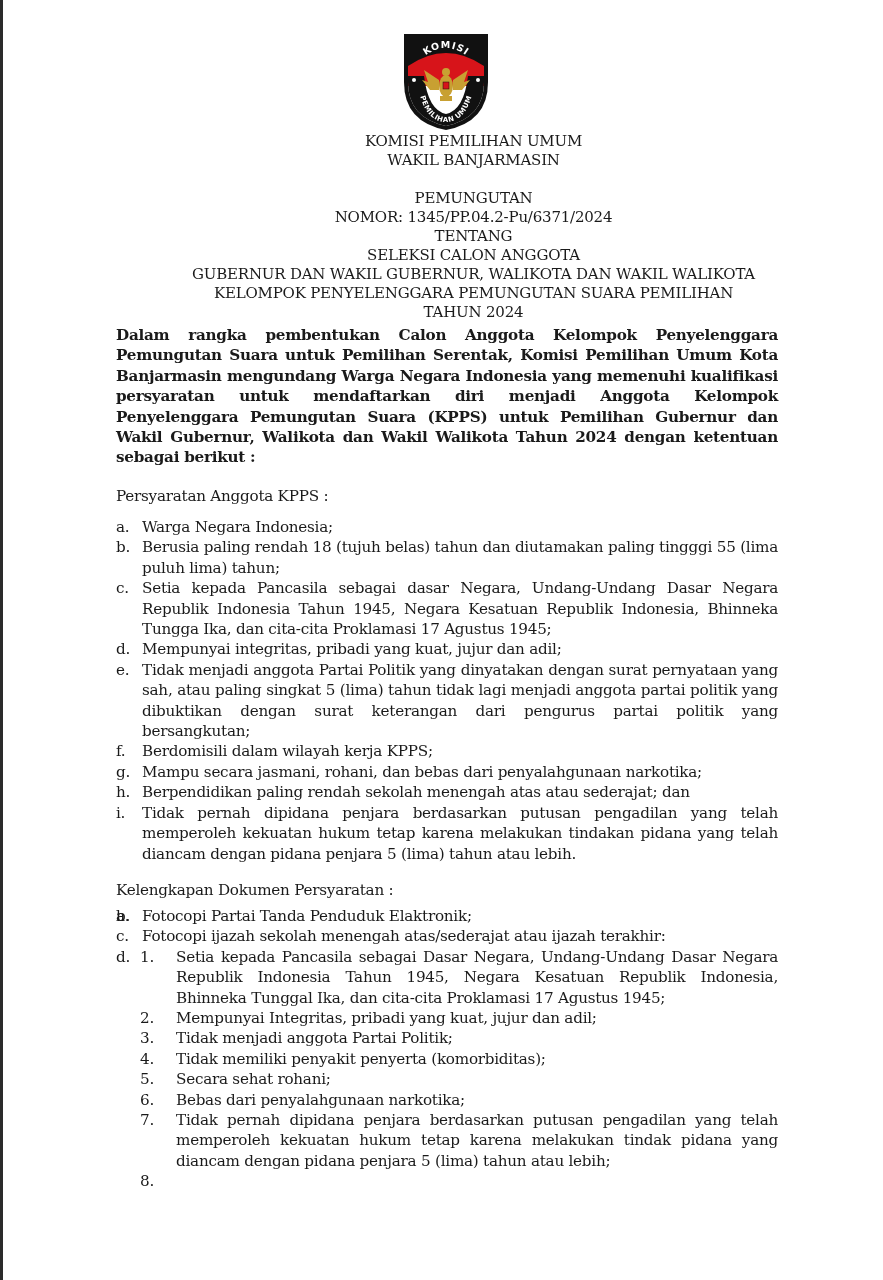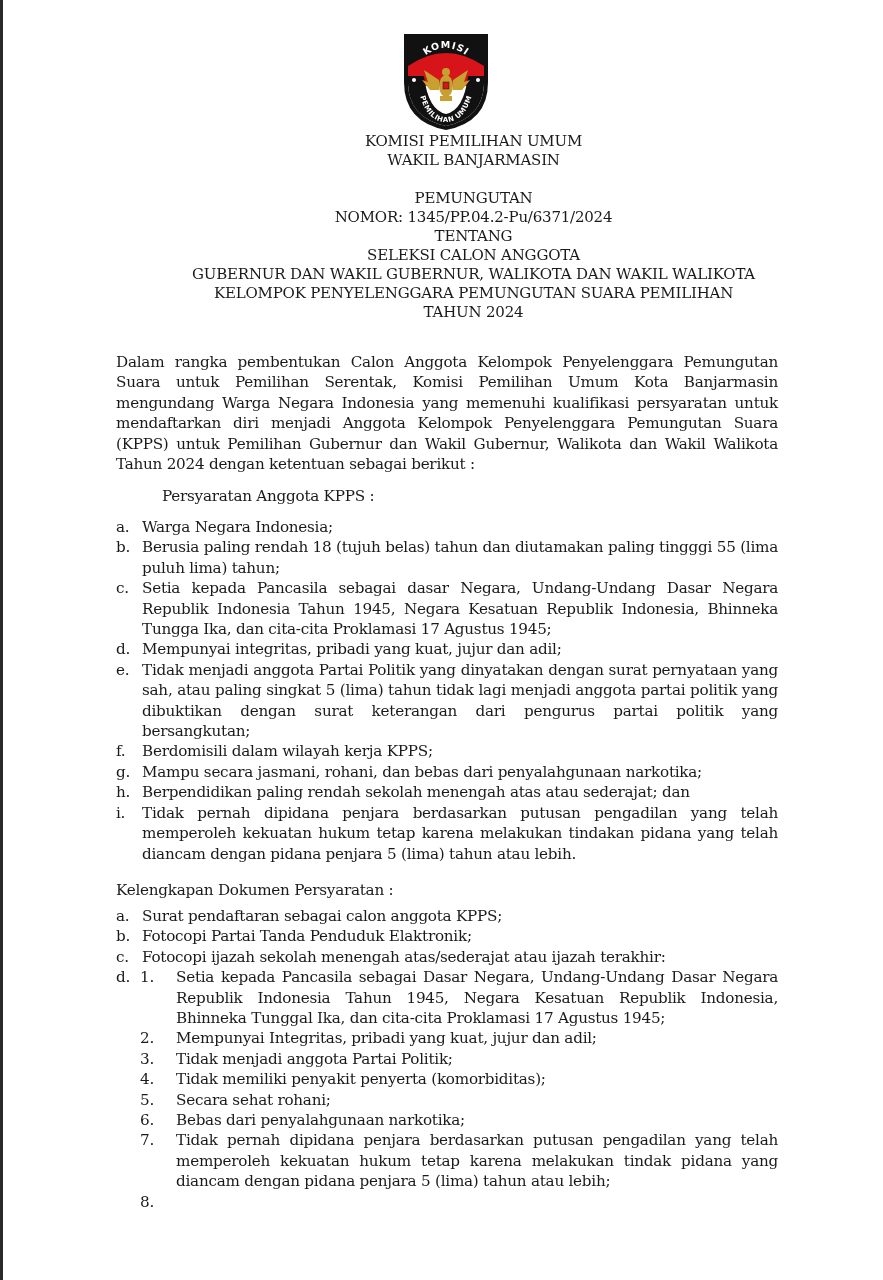--- a/index.html
+++ b/index.html
@@ -6,22 +6,22 @@
   body { width: 883px; height: 1280px; overflow: hidden; position: relative;
          font-family: "DejaVu Serif", "Liberation Serif", serif; color: #1a1a1a; }
   .left-edge { position: absolute; left: 0; top: 0; width: 3px; height: 1280px; background: #2a2a2a; }
   .page { position: absolute; left: 0; top: 0; width: 883px; }
   .logo { position: absolute; left: 400px; top: 30px; width: 92px; height: 100px; }
   .header { position: absolute; top: 132px; left: 0; width: 883px; text-align: center;
             font-size: 15px; line-height: 19px; letter-spacing: -0.2px; padding-left: 32px; }
   .header .gap { height: 19px; }
   .body { position: absolute; left: 116px; width: 662px; font-size: 15.2px; line-height: 20.4px;
           letter-spacing: -0.25px; }
-  .intro { top: 352px; text-align: justify; }
-  .sec1-title { top: 486px; margin-left: 46px; }
+  .intro { top: 325px; text-align: justify; font-weight: bold; }
+  .sec1-title { top: 486px; }
   .list1 { top: 517px; }
   .sec2-title { top: 880px; }
   .list2 { top: 906px; }
   ol.alpha { list-style: none; margin: 0; padding: 0; }
   ol.alpha > li { position: relative; padding-left: 26px; text-align: justify; }
   ol.alpha > li > .mk { position: absolute; left: 0; top: 0; }
   ol.num { list-style: none; margin: 0; padding: 0; }
   ol.num > li { position: relative; padding-left: 60px; text-align: justify; }
   ol.num > li > .mk { position: absolute; left: 24px; top: 0; }
 </style>
@@ -93,21 +93,21 @@
     <li><span class="mk">f.</span><span>Berdomisili dalam wilayah kerja KPPS;</span></li>
     <li><span class="mk">g.</span><span>Mampu secara jasmani, rohani, dan bebas dari penyalahgunaan narkotika;</span></li>
     <li><span class="mk">h.</span><span>Berpendidikan paling rendah sekolah menengah atas atau sederajat; dan</span></li>
     <li><span class="mk">i.</span><span>Tidak pernah dipidana penjara berdasarkan putusan pengadilan yang telah memperoleh kekuatan hukum tetap karena melakukan tindakan pidana yang telah diancam dengan pidana penjara 5 (lima) tahun atau lebih.</span></li>
   </ol>
 
   <div class="body sec2-title">Kelengkapan Dokumen Persyaratan :</div>
 
   <div class="body list2">
     <ol class="alpha">
-      <li><span class="mk">a.</span><span>Surat pendaftaran sebagai calon anggota KPPS;</span></li>
+      <li><span class="mk">a.</span></li>
       <li><span class="mk">b.</span><span>Fotocopi Partai Tanda Penduduk Elaktronik;</span></li>
       <li><span class="mk">c.</span><span>Fotocopi ijazah sekolah menengah atas/sederajat atau ijazah terakhir:</span></li>
       <li><span class="mk">d.</span></li>
     </ol>
     <ol class="num">
       <li><span class="mk">1.</span><span>Setia kepada Pancasila sebagai Dasar Negara, Undang-Undang Dasar Negara Republik Indonesia Tahun 1945, Negara Kesatuan Republik Indonesia, Bhinneka Tunggal Ika, dan cita-cita Proklamasi 17 Agustus 1945;</span></li>
       <li><span class="mk">2.</span><span>Mempunyai Integritas, pribadi yang kuat, jujur dan adil;</span></li>
       <li><span class="mk">3.</span><span>Tidak menjadi anggota Partai Politik;</span></li>
       <li><span class="mk">4.</span><span>Tidak memiliki penyakit penyerta (komorbiditas);</span></li>
       <li><span class="mk">5.</span><span>Secara sehat rohani;</span></li>

